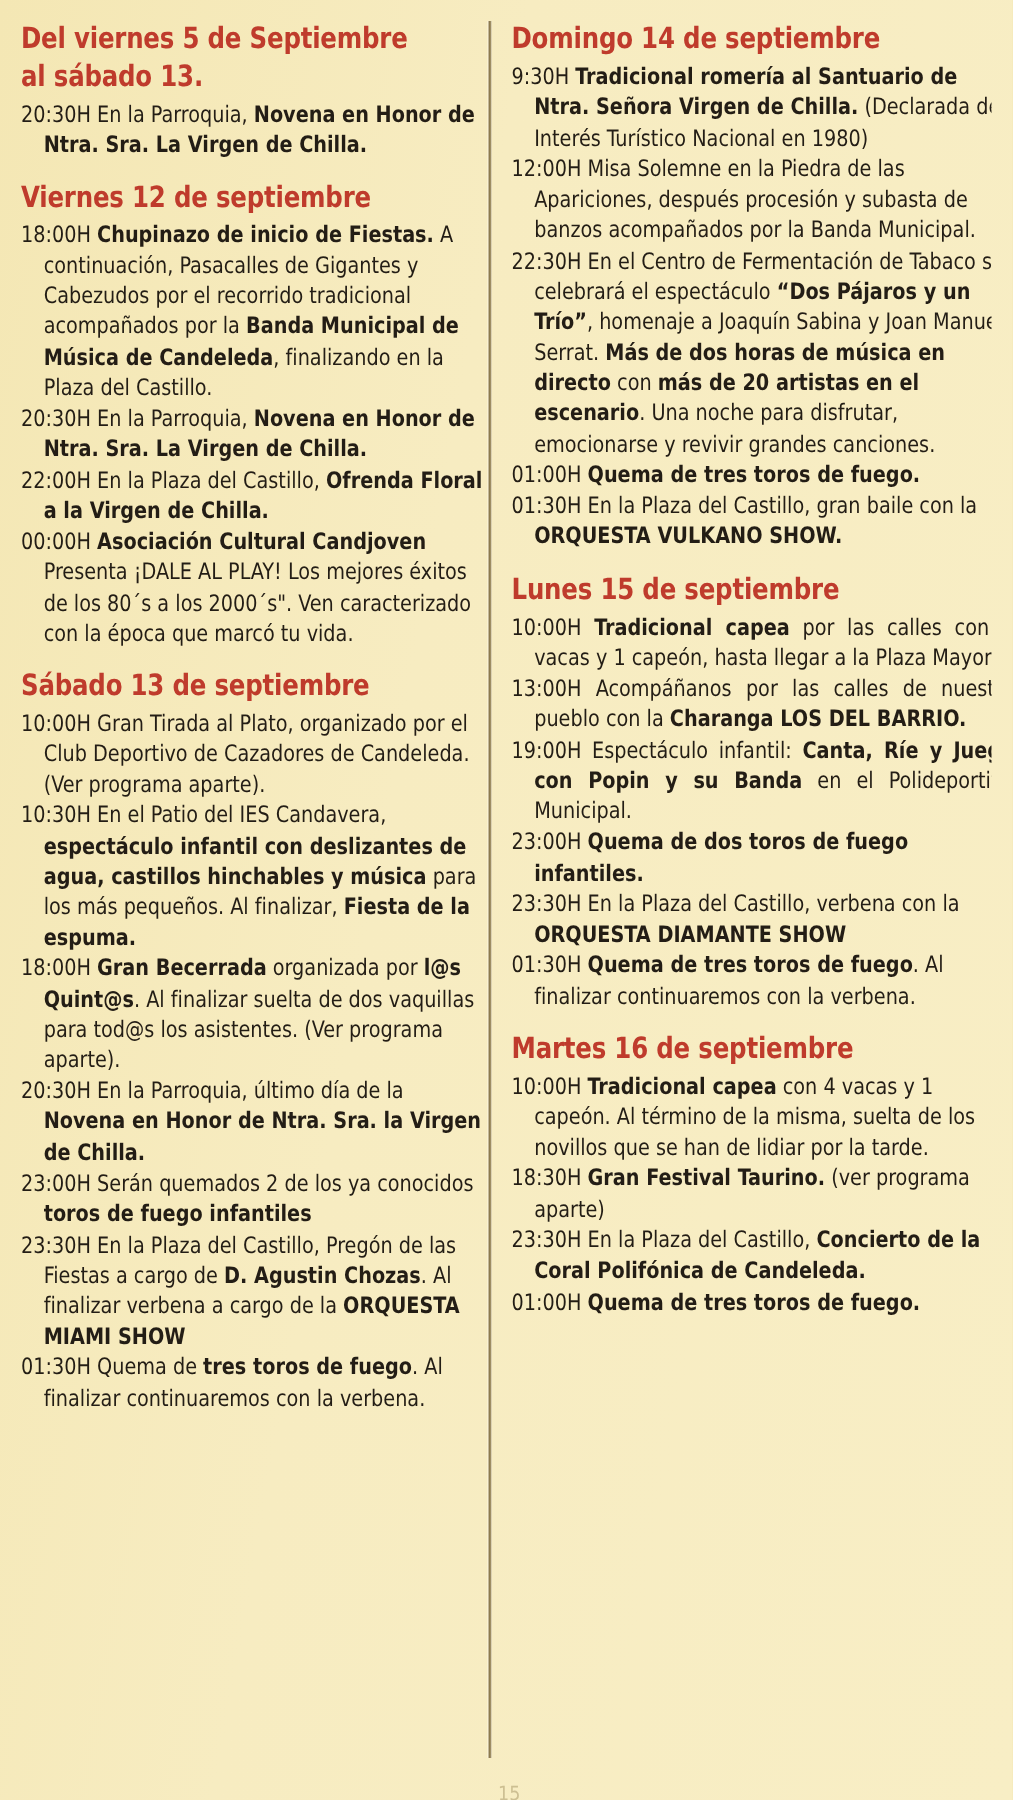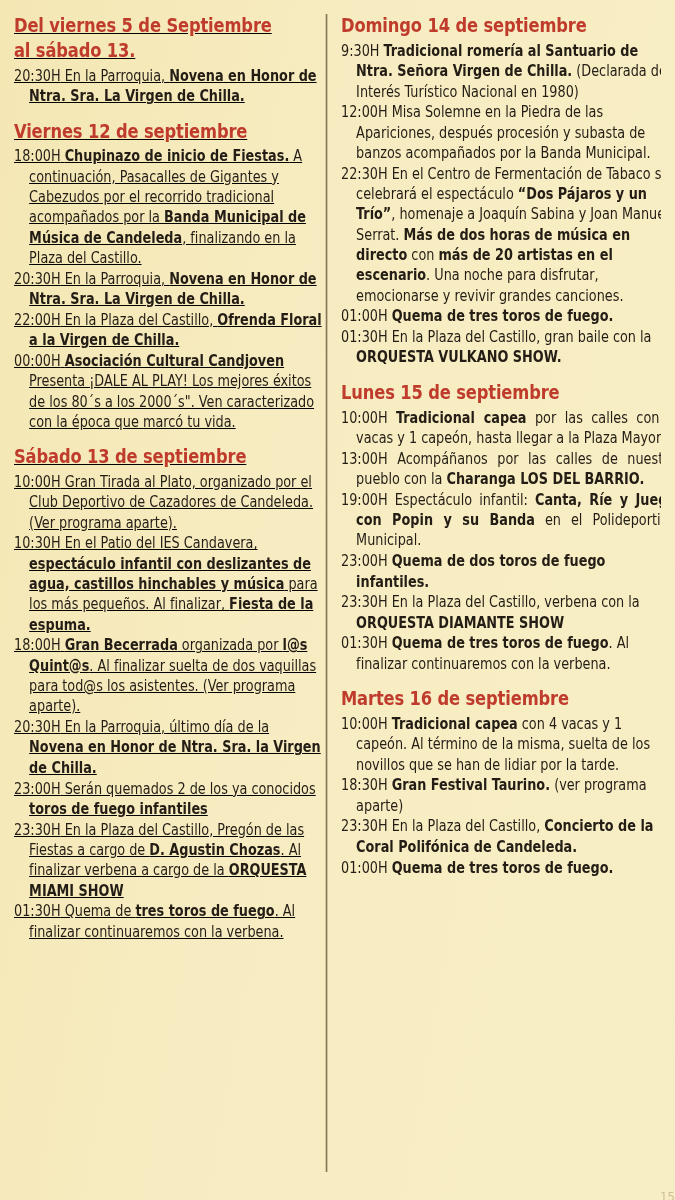--- a/index.html
+++ b/index.html
@@ -27,21 +27,20 @@
     box-sizing: border-box;
     padding: 12px 14px 0 14px;
   }
   .col {
     box-sizing: border-box;
     overflow: hidden;
   }
   .col-left {
     width: 311px;
     padding-right: 14px;
-    text-decoration: underline;
   }
   .col-divider {
     width: 3px;
     flex: 0 0 3px;
     background: linear-gradient(to right, rgba(255,255,255,0.55) 0, rgba(120,100,55,0.85) 45%, rgba(120,100,55,0.85) 60%, rgba(255,255,255,0.4) 100%);
     margin: 2px 0 6px 0;
   }
   .col-right {
     width: 333px;
     padding-left: 13px;
@@ -87,21 +86,21 @@
   }
   .entry.justify {
     text-align: justify;
   }
 
   #page-number {
     position: absolute;
     left: 0;
     right: 0;
     bottom: 0px;
-    text-align: right;
+    text-align: center;
     font-family: "DejaVu Sans Condensed", "Liberation Sans Narrow", "Liberation Sans", sans-serif;
     font-size: 13px;
     color: #cdbf92;
     height: 14px;
     overflow: hidden;
     line-height: 22px;
     padding-left: 4px;
     text-decoration: underline;
   }
 </style>

